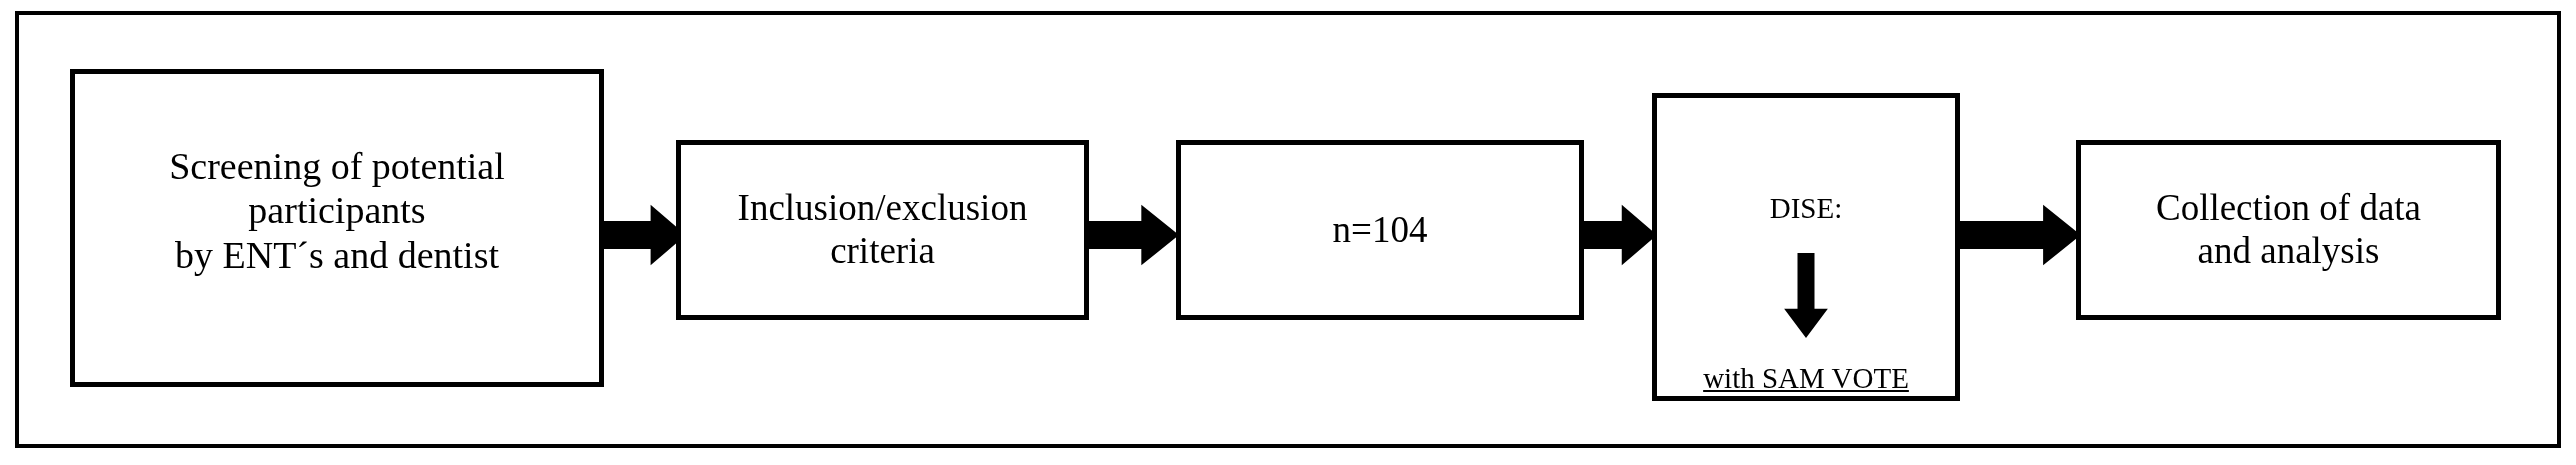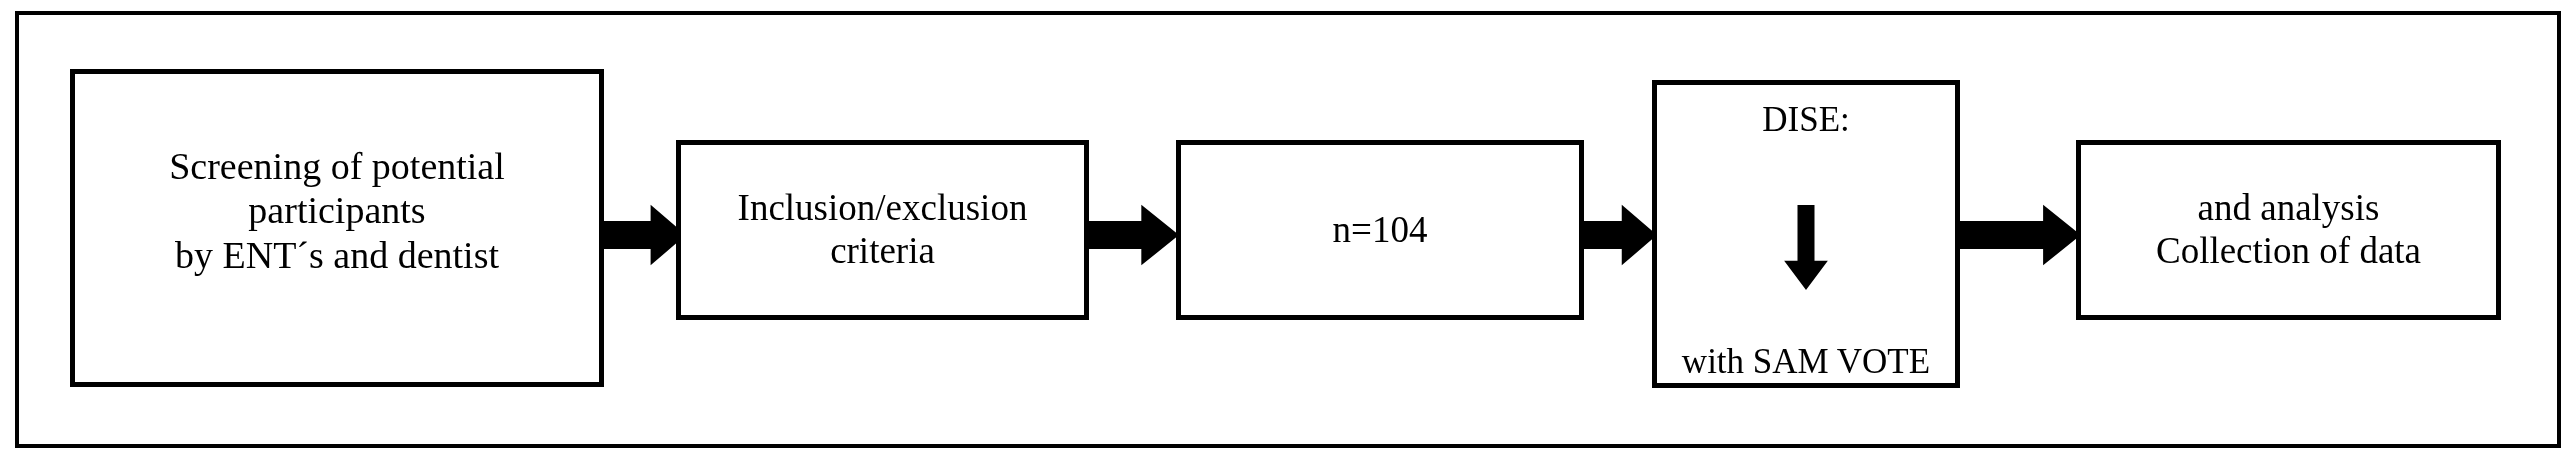--- a/index.html
+++ b/index.html
@@ -59,35 +59,35 @@
     left: 676px; top: 140px;
     width: 413px; height: 180px;
     font-size: 37px;
   }
   #node-consent {
     left: 1176px; top: 140px;
     width: 408px; height: 180px;
     font-size: 37px;
   }
   #node-dise {
-    left: 1652px; top: 80px;
+    left: 1652px; top: 93px;
     width: 308px; height: 308px;
-    font-size: 35px;
-    justify-content: space-between;
+    font-size: 29px;
+    justify-content: flex-end;
     padding-top: 14.6px;
   }
   #node-collection {
     left: 2076px; top: 140px;
     width: 425px; height: 180px;
     font-size: 37px;
   }
 
   
   #node-dise .dise-title   { margin-bottom: 24px; }
-  #node-dise .dise-bottom  { margin-top: 16px; }
+  #node-dise .dise-bottom  { margin-top: 24px; text-decoration: underline; }
 
   
   .down-arrow {
     display: block;
     width: 44px;
     height: 85px;
     margin: 3.7px 0 0 0;
   }
   .down-arrow svg { display: block; }
 
@@ -154,18 +154,18 @@
     <span class="line dise-bottom">with SAM VOTE</span>
   </div>
 
   <div class="connector" id="arrow-4">
     <svg viewBox="0 0 210 112" width="128" height="68" aria-hidden="true">
       <path d="M0,33 L148,33 L148,6 L210,56 L148,106 L148,79 L0,79 Z" fill="#000000"></path>
     </svg>
   </div>
 
   <div class="node" id="node-collection">
+    <span class="line">Collection of data</span>
     <span class="line">and analysis</span>
-    <span class="line">Collection of data</span>
   </div>
 
 </div>
 
 
 </body></html>

